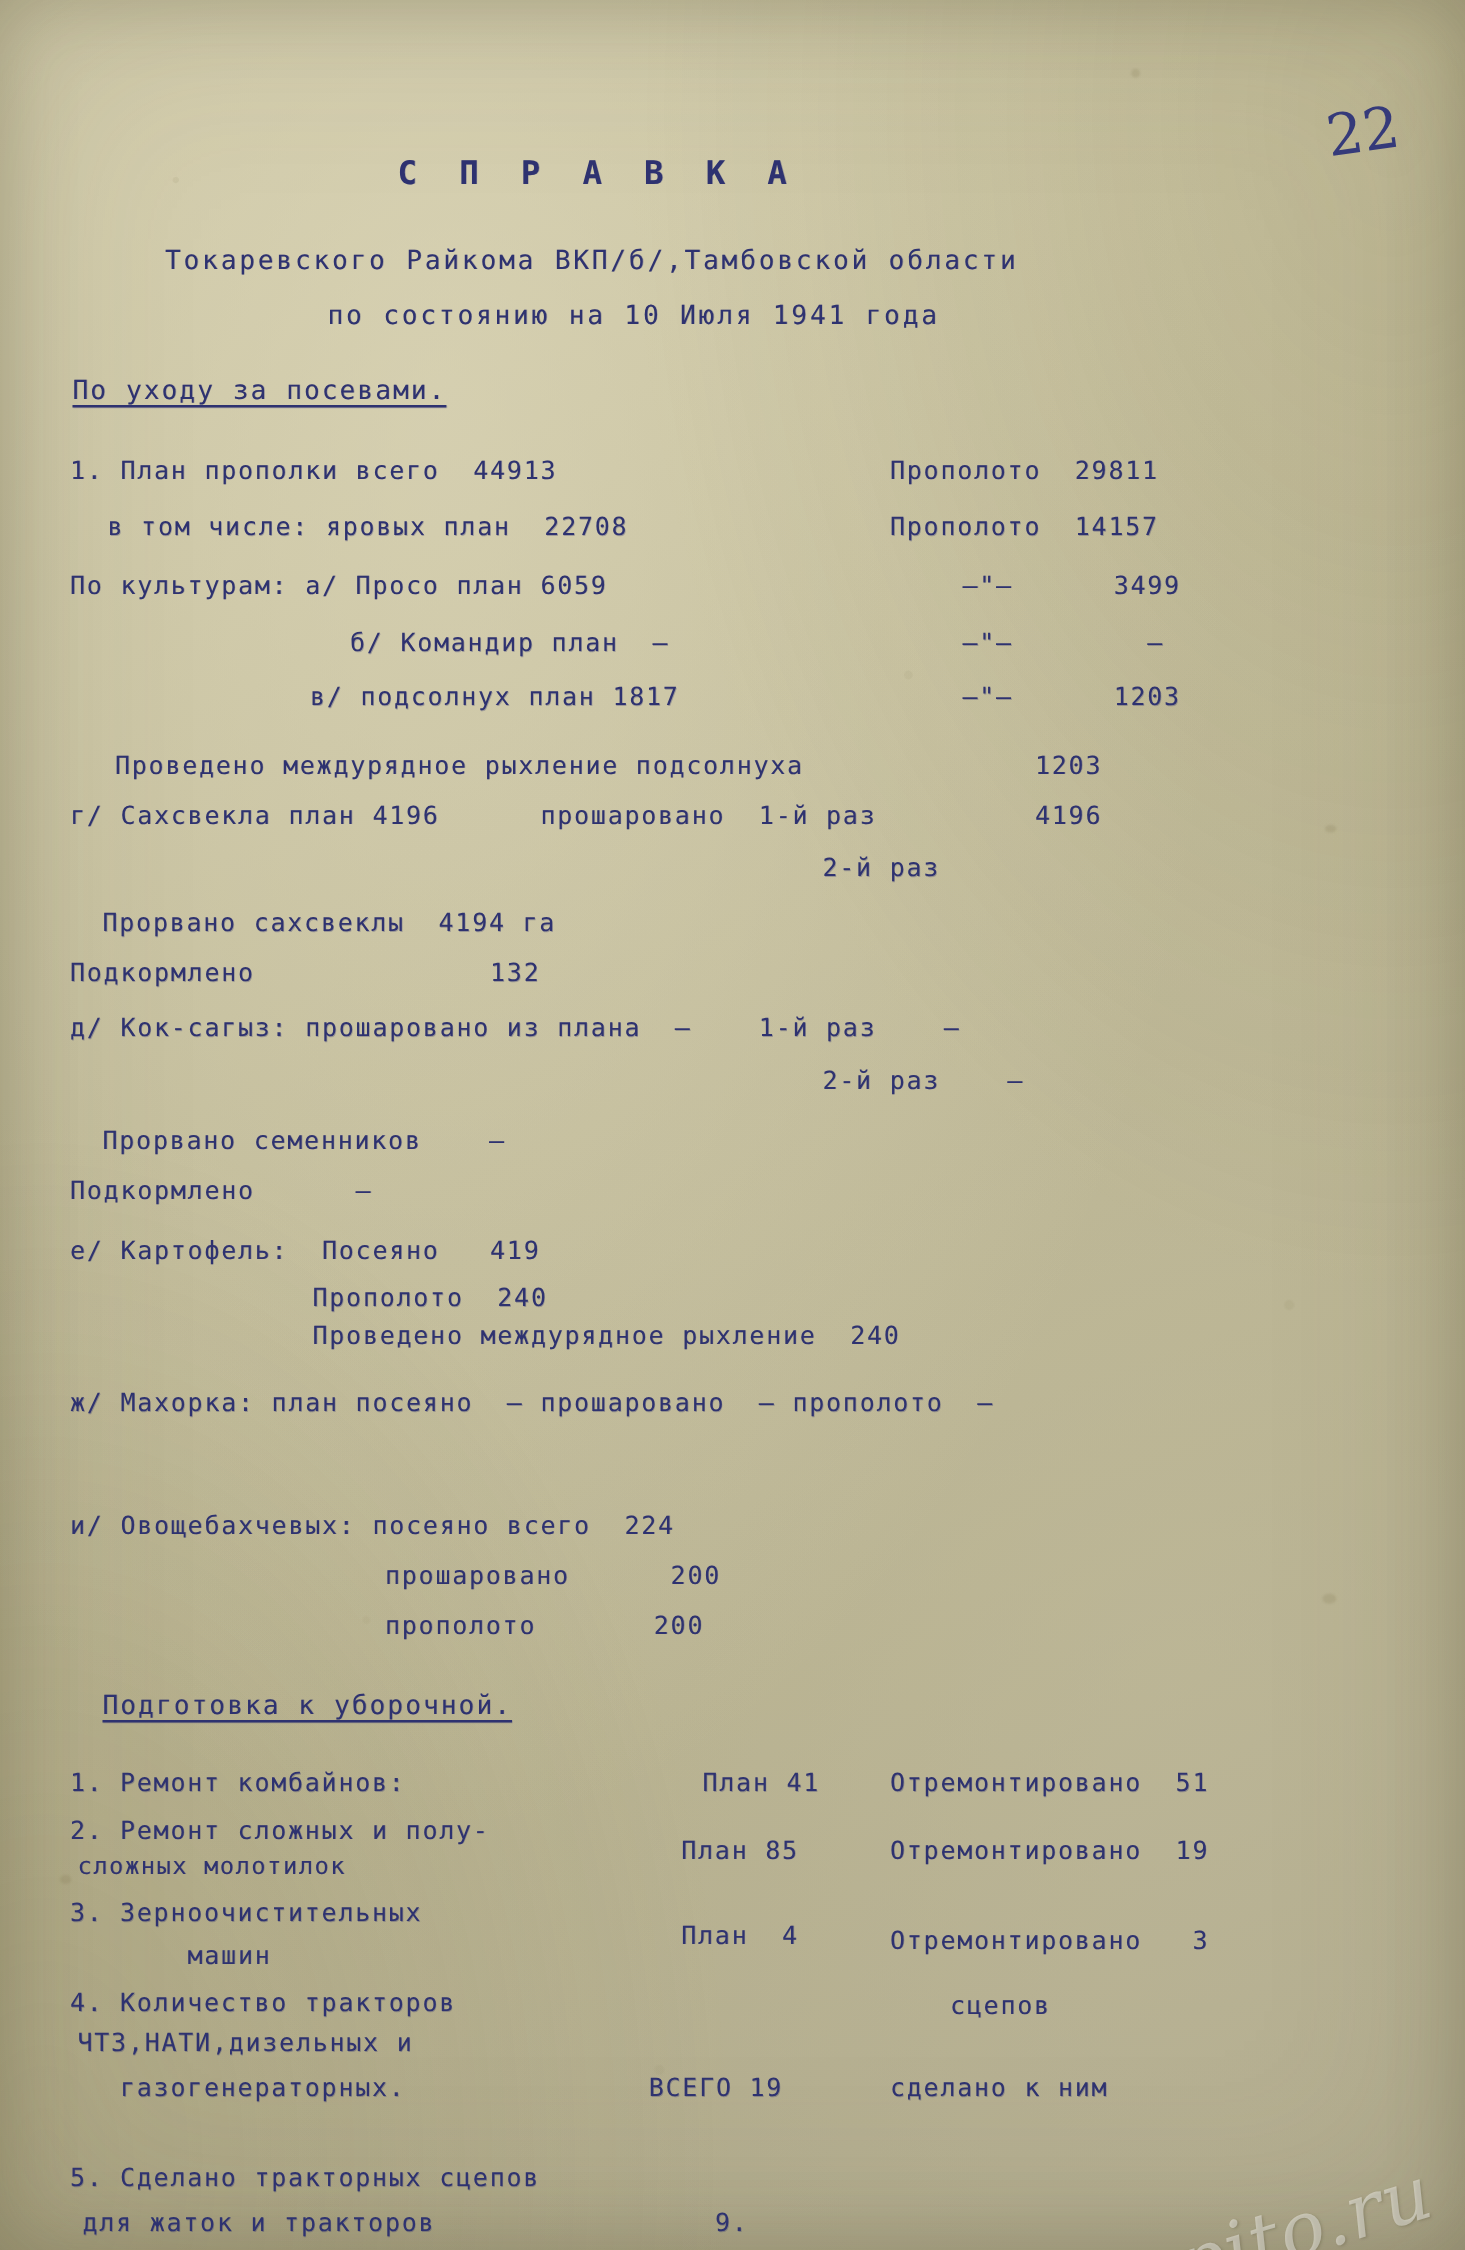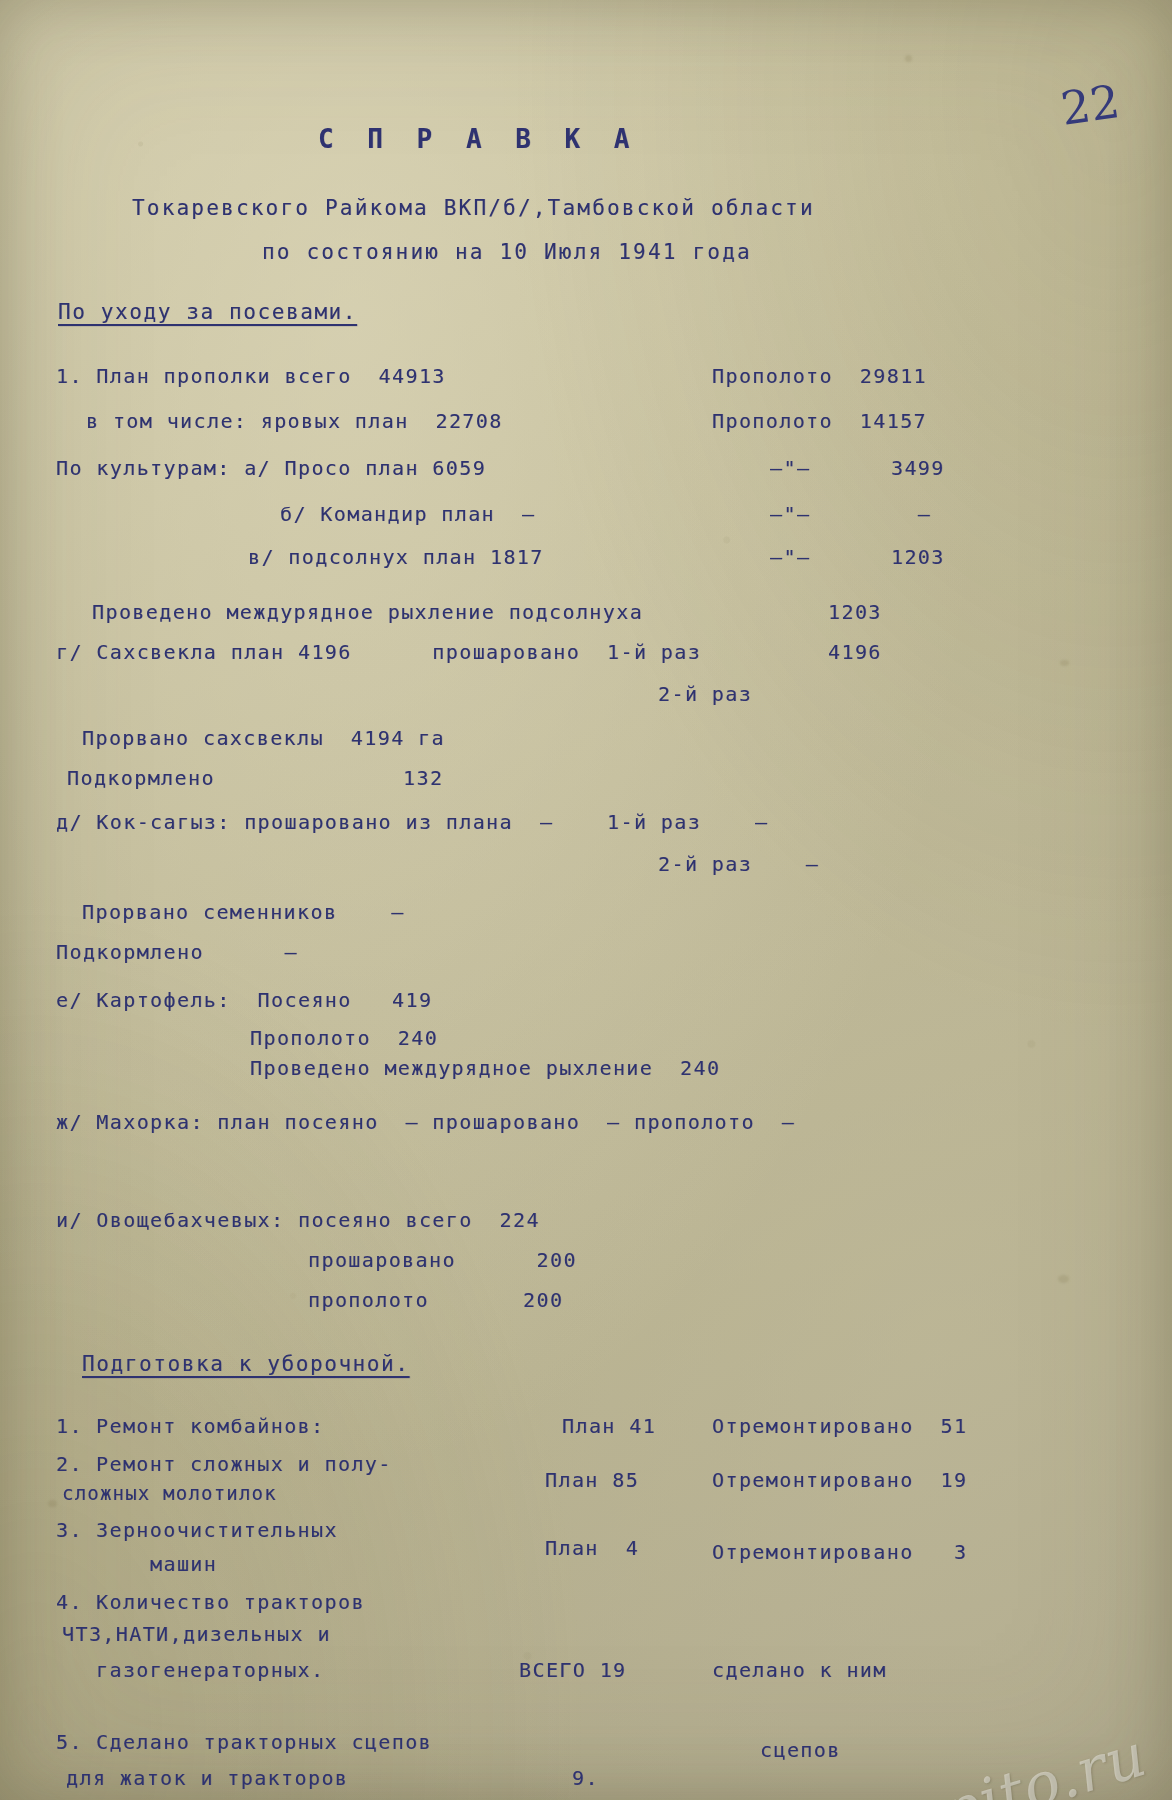--- a/index.html
+++ b/index.html
@@ -147,21 +147,21 @@
 
   <div class="ink line" style="left:92px; top:600px;">Проведено междурядное рыхление подсолнуха</div>
   <div class="ink line" style="left:828px; top:600px;">1203</div>
 
   <div class="ink line" style="left:56px; top:640px;">г/ Сахсвекла план 4196      прошаровано  1-й раз</div>
   <div class="ink line" style="left:828px; top:640px;">4196</div>
 
   <div class="ink line" style="left:658px; top:682px;">2-й раз</div>
 
   <div class="ink line" style="left:82px; top:726px;">Прорвано сахсвеклы  4194 га</div>
-  <div class="ink line" style="left:67px; top:766px;">Подкормлено              132</div>
+  <div class="ink line" style="left:56px; top:766px;">Подкормлено              132</div>
 
   <div class="ink line" style="left:56px; top:810px;">д/ Кок-сагыз: прошаровано из плана  –    1-й раз    –</div>
   <div class="ink line" style="left:658px; top:852px;">2-й раз    –</div>
 
   <div class="ink line" style="left:82px; top:900px;">Прорвано семенников    –</div>
   <div class="ink line" style="left:56px; top:940px;">Подкормлено      –</div>
 
   <div class="ink line" style="left:56px; top:988px;">е/ Картофель:  Посеяно   419</div>
   <div class="ink line" style="left:250px; top:1026px;">Прополото  240</div>
   <div class="ink line" style="left:250px; top:1056px;">Проведено междурядное рыхление  240</div>
@@ -191,21 +191,21 @@
   <div class="ink line" style="left:150px; top:1552px;">машин</div>
   <div class="ink line" style="left:545px; top:1496px;margin-top:40px;">План  4</div>
   <div class="ink line" style="left:712px; top:1540px;">Отремонтировано   3</div>
 
   <div class="ink line" style="left:56px; top:1590px;">4.</div>
   <div class="ink line" style="left:96px; top:1590px;">Количество тракторов</div>
   <div class="ink line" style="left:62px; top:1622px;">ЧТЗ,НАТИ,дизельных и</div>
   <div class="ink line" style="left:96px; top:1658px;">газогенераторных.</div>
   <div class="ink line" style="left:519px; top:1658px;">ВСЕГО 19</div>
   <div class="ink line" style="left:712px; top:1658px;">сделано к ним</div>
-  <div class="ink line" style="left:760px; top:1738px;">сцепов</div>
+  <div class="ink line" style="left:760px; top:1592px;">сцепов</div>
 
   <div class="ink line" style="left:56px; top:1730px;">5.</div>
   <div class="ink line" style="left:96px; top:1730px;">Сделано тракторных сцепов</div>
   <div class="ink line" style="left:66px; top:1766px;">для жаток и тракторов</div>
   <div class="ink line" style="left:572px; top:1766px;">9.</div>
 
   <div class="watermark">gaspito.ru</div>
 </div>
 
 </body></html>

